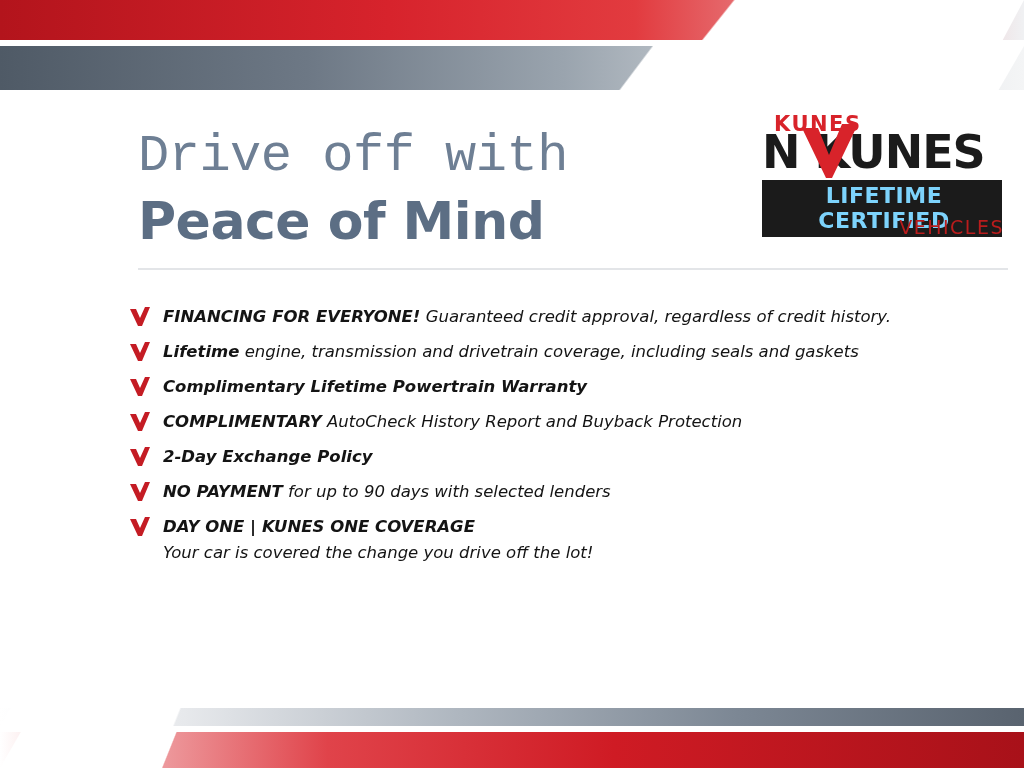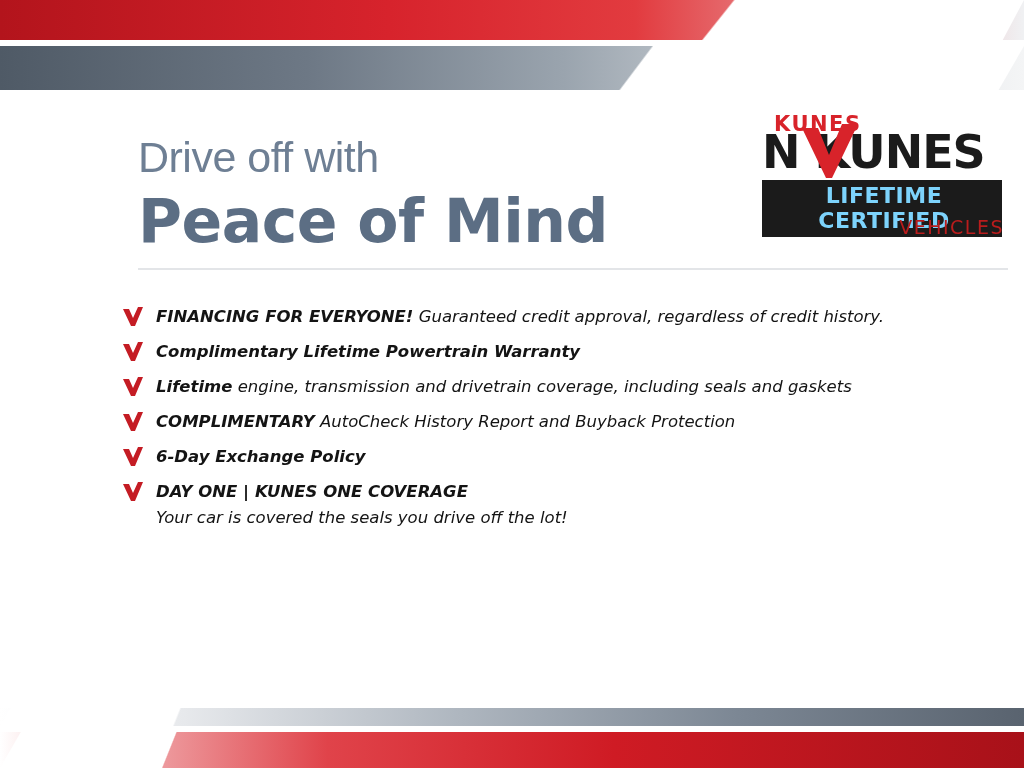--- a/index.html
+++ b/index.html
@@ -112,30 +112,30 @@
   }
 
   
   .headline {
     position: absolute;
     left: 138px;
     top: 128px;
     width: 620px;
   }
   .headline .line1 {
-    font-family: Liberation Sans, sans-serif;
-    font-size: 43px;
+    font-family: Liberation Mono, monospace;
+    font-size: 52px;
     font-weight: 400;
     color: #6e7f94;
     letter-spacing: -0.5px;
     line-height: 58px;
   }
   .headline .line2 {
     font-family: "DejaVu Sans", sans-serif;
-    font-size: 60px;
+    font-size: 52px;
     font-weight: bold;
     color: #5c6e84;
     letter-spacing: -0.5px;
     line-height: 66px;
     margin-top: 2px;
   }
 
   
   .logo {
     position: absolute;
@@ -198,21 +198,21 @@
     left: 138px;
     right: 16px;
     top: 268px;
     height: 2px;
     background: #e3e5e8;
   }
 
   
   .bullets {
     position: absolute;
-    left: 122px;
+    left: 129px;
     top: 306px;
     width: 820px;
   }
   .bullet {
     position: relative;
     padding-left: 34px;
     margin-bottom: 14px;
     font-size: 16.5px;
     line-height: 21px;
     color: #141414;
@@ -274,53 +274,59 @@
       <svg class="tick" viewBox="0 0 22 20">
           <path d="M1 2 L7 2 L11 11 L16 0 L21 0 L13 19 L9 19 Z" fill="#c41c24"></path>
         </svg>
       <span class="strong">FINANCING FOR EVERYONE!</span><span class="normal"> Guaranteed credit approval, regardless of credit history.</span>
     </div>
 
     <div class="bullet">
       <svg class="tick" viewBox="0 0 22 20">
           <path d="M1 2 L7 2 L11 11 L16 0 L21 0 L13 19 L9 19 Z" fill="#c41c24"></path>
         </svg>
+      <span class="strong">Lifetime</span><span class="normal"> engine, transmission and drivetrain coverage, including seals and gaskets</span>
+    </div>
+
+    <div class="bullet">
+      <svg class="tick" viewBox="0 0 22 20">
+          <path d="M1 2 L7 2 L11 11 L16 0 L21 0 L13 19 L9 19 Z" fill="#c41c24"></path>
+        </svg>
       <span class="strong">Complimentary Lifetime Powertrain Warranty</span><span class="normal"></span>
     </div>
 
-    <div class="bullet">
-      <svg class="tick" viewBox="0 0 22 20">
-          <path d="M1 2 L7 2 L11 11 L16 0 L21 0 L13 19 L9 19 Z" fill="#c41c24"></path>
-        </svg>
-      <span class="strong">Lifetime</span><span class="normal"> engine, transmission and drivetrain coverage, including seals and gaskets</span>
-    </div>
-
 
 
     <div class="bullet">
       <svg class="tick" viewBox="0 0 22 20">
           <path d="M1 2 L7 2 L11 11 L16 0 L21 0 L13 19 L9 19 Z" fill="#c41c24"></path>
         </svg>
       <span class="strong">COMPLIMENTARY</span><span class="normal"> AutoCheck History Report and Buyback Protection</span>
     </div>
 
     <div class="bullet">
       <svg class="tick" viewBox="0 0 22 20">
           <path d="M1 2 L7 2 L11 11 L16 0 L21 0 L13 19 L9 19 Z" fill="#c41c24"></path>
         </svg>
-      <span class="strong">6-Day Exchange Policy</span><span class="normal"></span>
-    </div>
-
+      <span class="strong">2-Day Exchange Policy</span><span class="normal"></span>
+    </div>
+
+    <div class="bullet">
+      <svg class="tick" viewBox="0 0 22 20">
+          <path d="M1 2 L7 2 L11 11 L16 0 L21 0 L13 19 L9 19 Z" fill="#c41c24"></path>
+        </svg>
+      <span class="strong">NO PAYMENT</span><span class="normal"> for up to 90 days with selected lenders</span>
+    </div>
 
     <div class="bullet">
       <svg class="tick" viewBox="0 0 22 20">
           <path d="M1 2 L7 2 L11 11 L16 0 L21 0 L13 19 L9 19 Z" fill="#c41c24"></path>
         </svg>
       <span class="strong">DAY ONE | KUNES ONE COVERAGE</span><span class="normal"></span>
-      <span class="sub">Your car is covered the seals you drive off the lot!</span>
+      <span class="sub">Your car is covered the change you drive off the lot!</span>
     </div>
 
   </div>
 
   <div class="band-bottom">
     <div class="gray-slab"></div>
     <div class="red-slab"></div>
   </div>
 
 </div>

